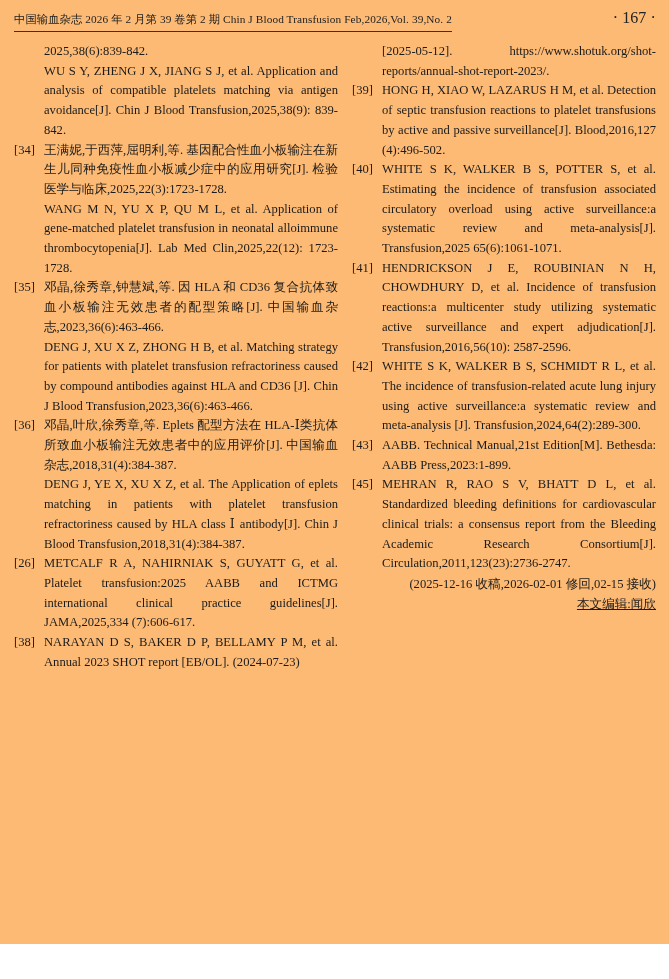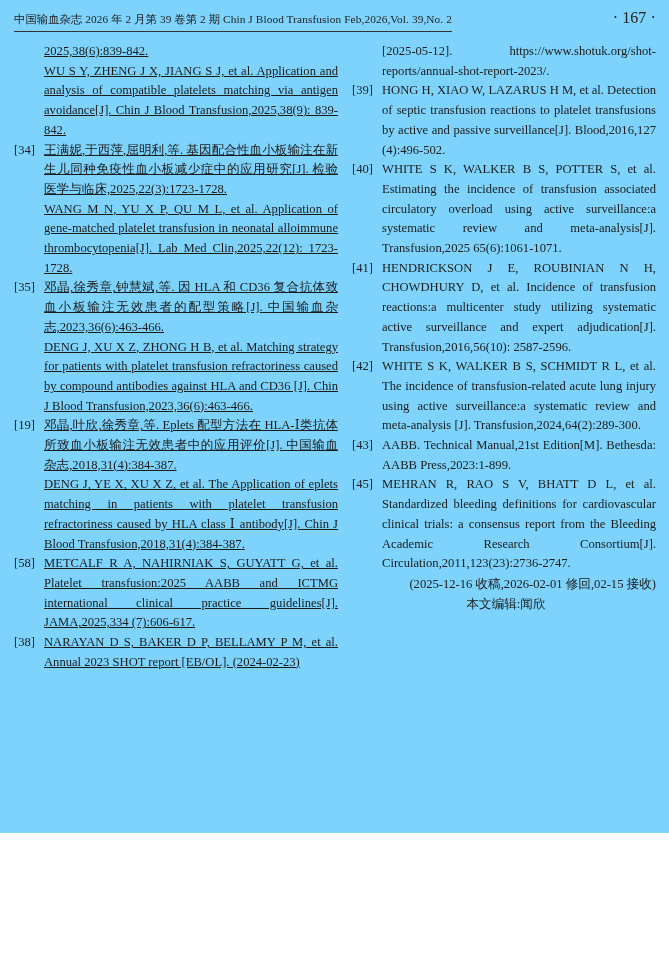--- a/index.html
+++ b/index.html
@@ -5,22 +5,22 @@
   html, body { margin: 0; padding: 0; }
   body {
     background: #ffffff;
     font-family: "Liberation Serif", "DejaVu Serif", serif;
     color: #1b1b1b;
     -webkit-font-smoothing: antialiased;
   }
   .page {
     position: relative;
     width: 669px;
-    height: 833px;
-    background: #7dd3fc;
+    height: 944px;
+    background: #fdba74;
     overflow: hidden;
   }
   
   .running-head {
     position: absolute;
     top: 9px;
     left: 14px;
     right: 13px;
     display: flex;
     justify-content: space-between;
@@ -38,21 +38,21 @@
     color: #222;
     padding-left: 12px;
   }
   
   .col {
     position: absolute;
     top: 42px;
     font-size: 12.6px;
     line-height: 19.7px;
   }
-  .col-left  { left: 14px;  width: 324px; text-decoration: underline; }
+  .col-left  { left: 14px;  width: 324px; }
   .col-right { left: 352px; width: 304px; }
   .entry {
     position: relative;
     padding-left: 30px;
   }
   .ref-label {
     position: absolute;
     left: 0;
     top: 0;
     width: 28px;
@@ -60,22 +60,23 @@
   .ref-par {
     text-align: justify;
   }
   
   .footer-dates {
     text-align: right;
     padding-left: 18px;
     margin-top: 1px;
   }
   .footer-editor {
-    text-align: center;
+    text-align: right;
     padding-left: 4px;
+    text-decoration: underline;
   }
 </style>
 </head>
 <body>
 
 <div class="page">
 
   <div class="running-head">
     <span class="head-title">中国输血杂志 2026 年 2 月第 39 卷第 2 期 Chin J Blood Transfusion Feb,2026,Vol. 39,No. 2</span>
     <span class="head-page">· 167 ·</span>
@@ -91,31 +92,31 @@
           <span class="ref-label">[34]</span>
           <div class="ref-par">王满妮,于西萍,屈明利,等. 基因配合性血小板输注在新生儿同种免疫性血小板减少症中的应用研究[J]. 检验医学与临床,2025,22(3):1723-1728.</div>
           <div class="ref-par">WANG M N, YU X P, QU M L, et al. Application of gene-matched platelet transfusion in neonatal alloimmune thrombocytopenia[J]. Lab Med Clin,2025,22(12): 1723-1728.</div>
         </div>
         <div class="entry">
           <span class="ref-label">[35]</span>
           <div class="ref-par">邓晶,徐秀章,钟慧斌,等. 因 HLA 和 CD36 复合抗体致血小板输注无效患者的配型策略[J]. 中国输血杂志,2023,36(6):463-466.</div>
           <div class="ref-par">DENG J, XU X Z, ZHONG H B, et al. Matching strategy for patients with platelet transfusion refractoriness caused by compound antibodies against HLA and CD36 [J]. Chin J Blood Transfusion,2023,36(6):463-466.</div>
         </div>
         <div class="entry">
-          <span class="ref-label">[19]</span>
+          <span class="ref-label">[36]</span>
           <div class="ref-par">邓晶,叶欣,徐秀章,等. Eplets 配型方法在 HLA-Ⅰ类抗体所致血小板输注无效患者中的应用评价[J]. 中国输血杂志,2018,31(4):384-387.</div>
           <div class="ref-par">DENG J, YE X, XU X Z, et al. The Application of eplets matching in patients with platelet transfusion refractoriness caused by HLA class Ⅰ antibody[J]. Chin J Blood Transfusion,2018,31(4):384-387.</div>
         </div>
         <div class="entry">
-          <span class="ref-label">[58]</span>
+          <span class="ref-label">[26]</span>
           <div class="ref-par">METCALF R A, NAHIRNIAK S, GUYATT G, et al. Platelet transfusion:2025 AABB and ICTMG international clinical practice guidelines[J]. JAMA,2025,334 (7):606-617.</div>
         </div>
         <div class="entry">
           <span class="ref-label">[38]</span>
-          <div class="ref-par">NARAYAN D S, BAKER D P, BELLAMY P M, et al. Annual 2023 SHOT report [EB/OL]. (2024-02-23)</div>
+          <div class="ref-par">NARAYAN D S, BAKER D P, BELLAMY P M, et al. Annual 2023 SHOT report [EB/OL]. (2024-07-23)</div>
         </div>
       </div>
   </div>
 
   <div class="col col-right">
     <div class="entries">
         <div class="entry">
           <div class="ref-par">[2025-05-12]. https://www.shotuk.org/shot-reports/annual-shot-report-2023/.</div>
         </div>
         <div class="entry">

